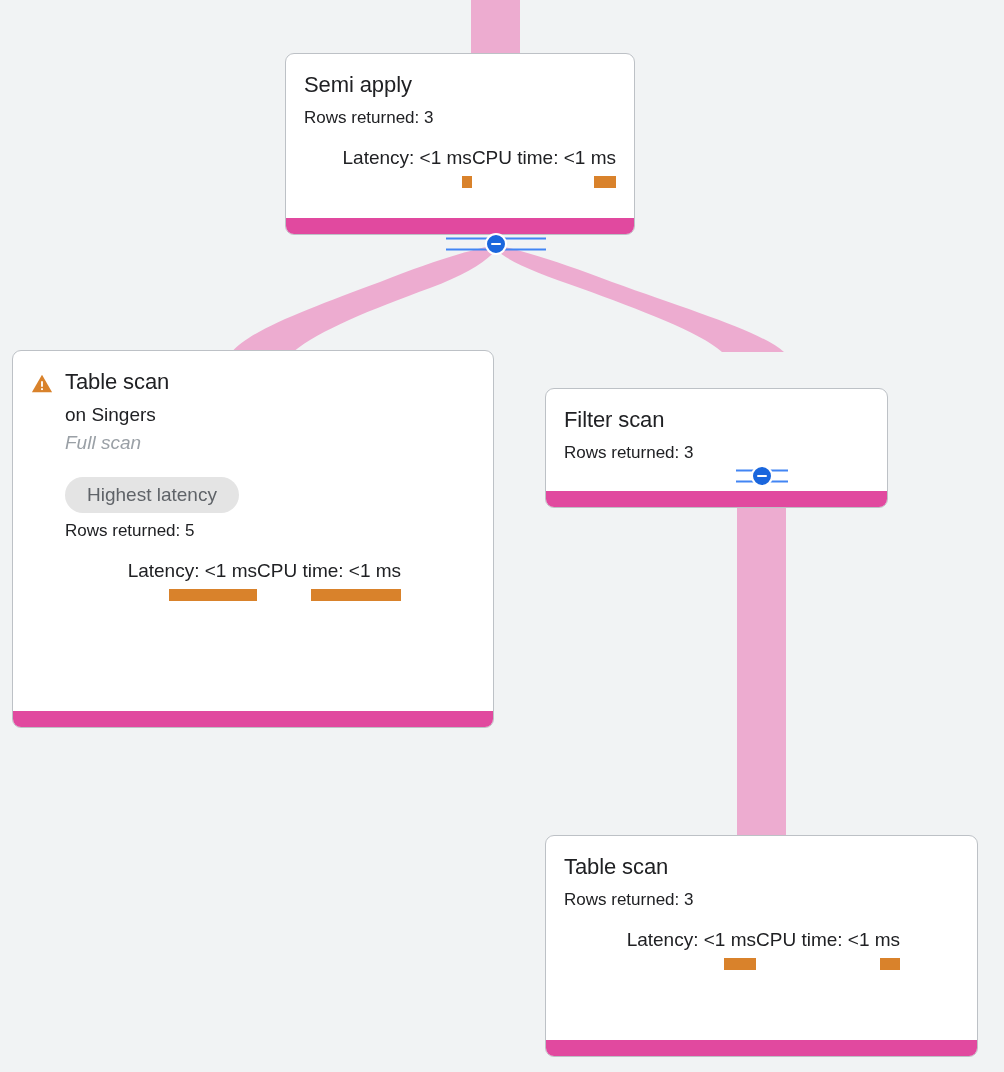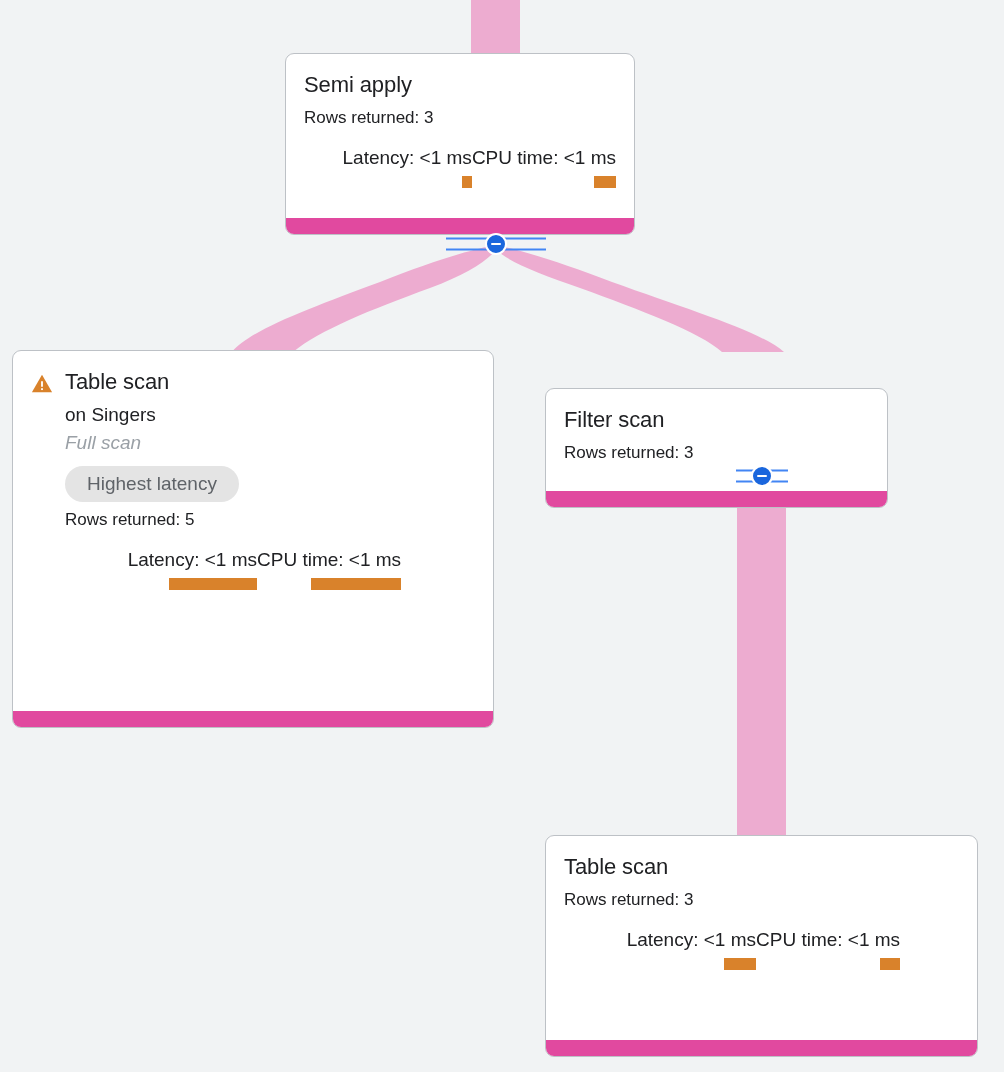--- a/index.html
+++ b/index.html
@@ -95,21 +95,21 @@
     font-style: italic;
   }
   .node-rows {
     font-size: 17px;
     line-height: 28px;
     color: #202124;
     margin-top: 4px;
   }
 
   .chips {
-    margin-top: 9px;
+    margin-top: 20px;
     display: flex;
     flex-direction: column;
     align-items: flex-start;
   }
   .chip {
     background: #e4e4e4;
     color: #5f6368;
     font-size: 19px;
     line-height: 22px;
     padding: 7px 22px;

